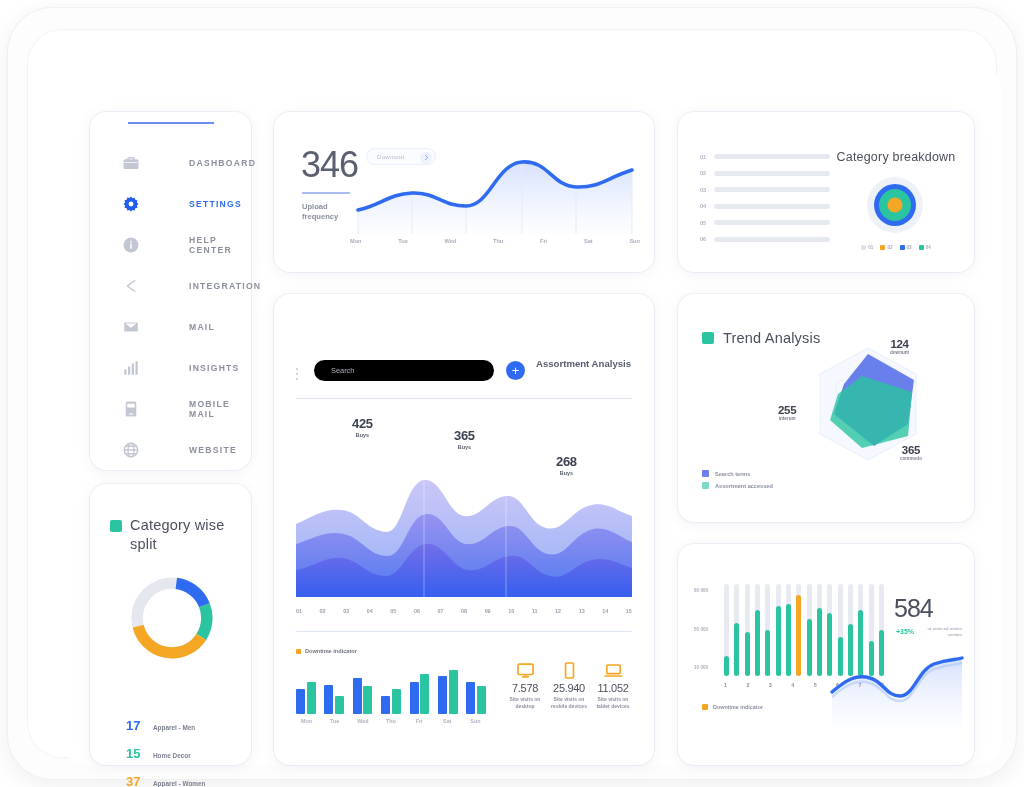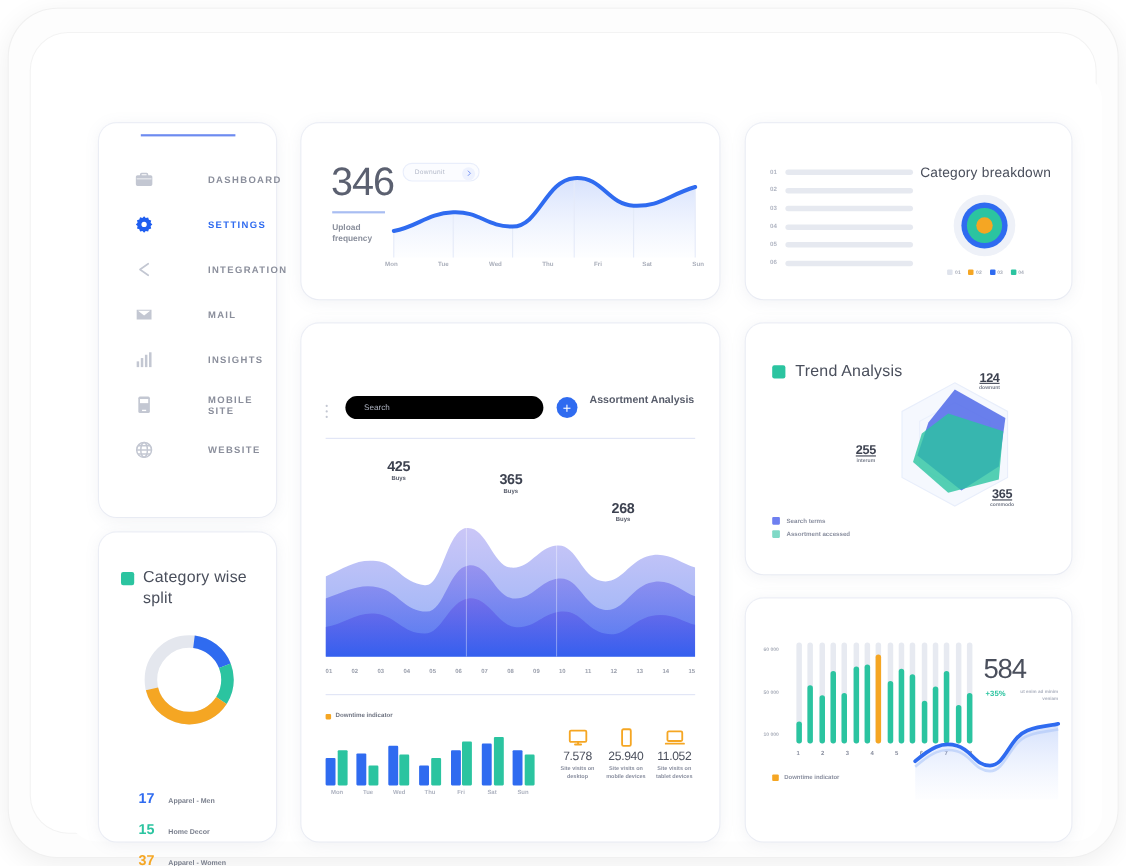--- a/index.html
+++ b/index.html
@@ -158,21 +158,21 @@
   .stat-num { font-size: 11px; color: #4a4f5c; letter-spacing: -.3px; margin-top: 2px; }
   .stat-cap { font-size: 5px; color: #8b90a0; line-height: 7px; margin-top: 2px; font-weight: 600; }
 
   
   #card-trend { left: 616px; top: 228px; width: 296px; height: 228px; }
   .tr-head { position: absolute; left: 24px; top: 36px; display: flex; align-items: center; gap: 9px; }
   .tr-sw { width: 12px; height: 12px; background: #2bc4a0; border-radius: 2px; }
   .tr-title { font-size: 14.5px; color: #4a4f5c; letter-spacing: .2px; }
   .tr-radar { position: absolute; left: 126px; top: 46px; width: 128px; height: 128px; }
   .tr-val { position: absolute; text-align: center; }
-  .tr-val b { display: block; font-size: 11.5px; color: #3d4250; letter-spacing: -.3px; text-decoration: underline; }
+  .tr-val b { display: block; font-size: 11.5px; color: #3d4250; letter-spacing: -.3px; }
   .tr-val span { display: block; font-size: 4.6px; color: #7b808e; font-weight: 600; }
   .tr-leg { position: absolute; left: 24px; top: 176px; }
   .tr-lrow { display: flex; align-items: center; gap: 6px; margin-bottom: 5px; }
   .tr-lsw { width: 7px; height: 7px; border-radius: 1px; }
   .tr-lrow span { font-size: 5.6px; color: #8b90a0; font-weight: 600; }
 
   
   #card-bars { left: 616px; top: 478px; width: 296px; height: 221px; }
   .bb-yaxis { position: absolute; left: 16px; top: 44px; height: 82px; display: flex; flex-direction: column; justify-content: space-between; }
   .bb-yaxis span { font-size: 4.6px; color: #a9aeba; font-weight: 600; }
@@ -212,20 +212,30 @@
       <div class="nav-item active">
         <span class="nav-ico">
           <svg width="18" height="18" viewBox="0 0 24 24" fill="#1f5ef0">
                   <path d="M12 2l2 2.2 2.9-.7.9 2.8 2.8.9-.7 2.9L22 12l-2.1 2 .7 2.9-2.8.9-.9 2.8-2.9-.7L12 22l-2-2.1-2.9.7-.9-2.8-2.8-.9.7-2.9L2 12l2.1-2-.7-2.9 2.8-.9.9-2.8 2.9.7L12 2z"></path>
                   <circle cx="12" cy="12" r="3.2" fill="#ffffff"></circle>
                 </svg>
         </span>
         <span class="nav-label">SETTINGS</span>
       </div>
 
+      <div class="nav-item">
+        <span class="nav-ico">
+          <svg width="18" height="18" viewBox="0 0 24 24" fill="#c3c7d2">
+                  <circle cx="12" cy="12" r="10"></circle>
+                  <rect x="11" y="10" width="2" height="7" fill="#fff"></rect>
+                  <circle cx="12" cy="7.4" r="1.2" fill="#fff"></circle>
+                </svg>
+        </span>
+        <span class="nav-label">HELP CENTER</span>
+      </div>
 
       <div class="nav-item">
         <span class="nav-ico">
           <svg width="18" height="18" viewBox="0 0 24 24" fill="none" stroke="#c3c7d2" stroke-width="2" stroke-linecap="round" stroke-linejoin="round">
                   <path d="M17 5L7 12l10 7"></path>
                 </svg>
         </span>
         <span class="nav-label">INTEGRATION</span>
       </div>
 
@@ -251,21 +261,21 @@
       </div>
 
       <div class="nav-item">
         <span class="nav-ico">
           <svg width="18" height="18" viewBox="0 0 24 24" fill="#c3c7d2">
                   <rect x="5" y="2" width="14" height="20" rx="2"></rect>
                   <rect x="7" y="5" width="10" height="5" fill="#fff"></rect>
                   <rect x="9.5" y="18" width="5" height="1.6" fill="#fff"></rect>
                 </svg>
         </span>
-        <span class="nav-label">MOBILE SITE</span>
+        <span class="nav-label">MOBILE MAIL</span>
       </div>
 
       <div class="nav-item">
         <span class="nav-ico">
           <svg width="18" height="18" viewBox="0 0 24 24" fill="none" stroke="#c3c7d2" stroke-width="1.8">
                   <circle cx="12" cy="12" r="9"></circle>
                   <ellipse cx="12" cy="12" rx="4" ry="9"></ellipse>
                   <path d="M3 12h18M4.5 7h15M4.5 17h15"></path>
                 </svg>
         </span>

